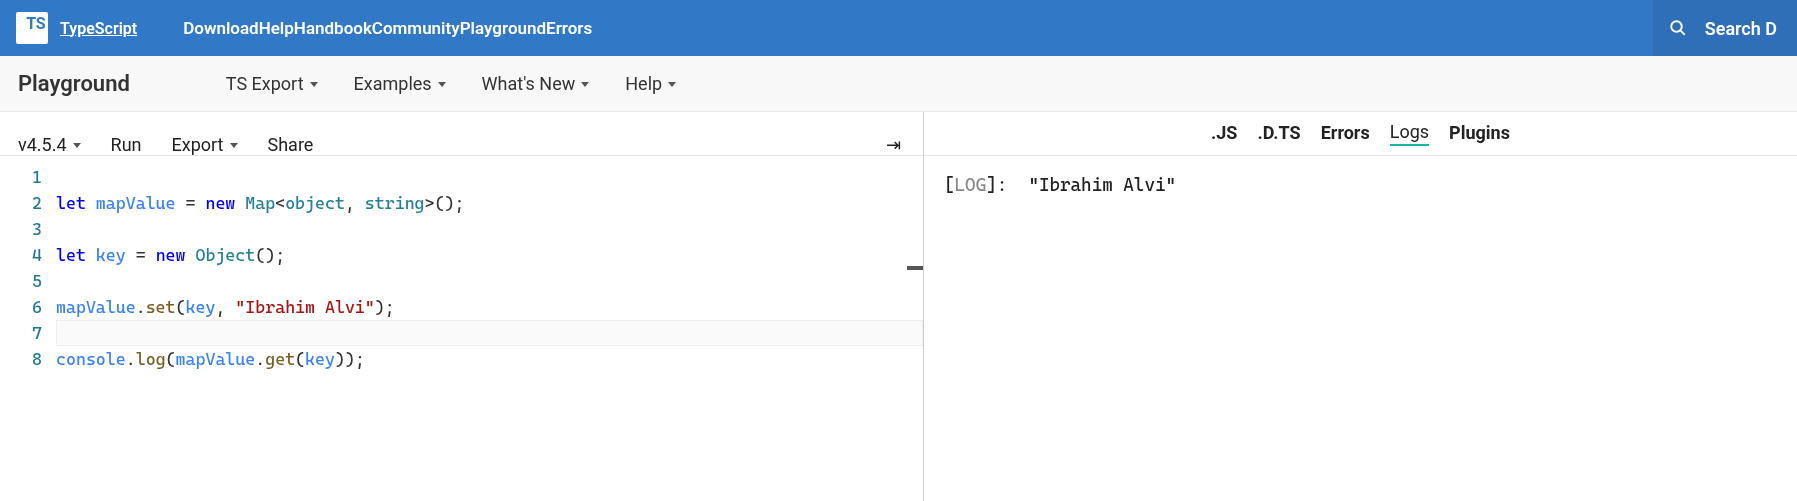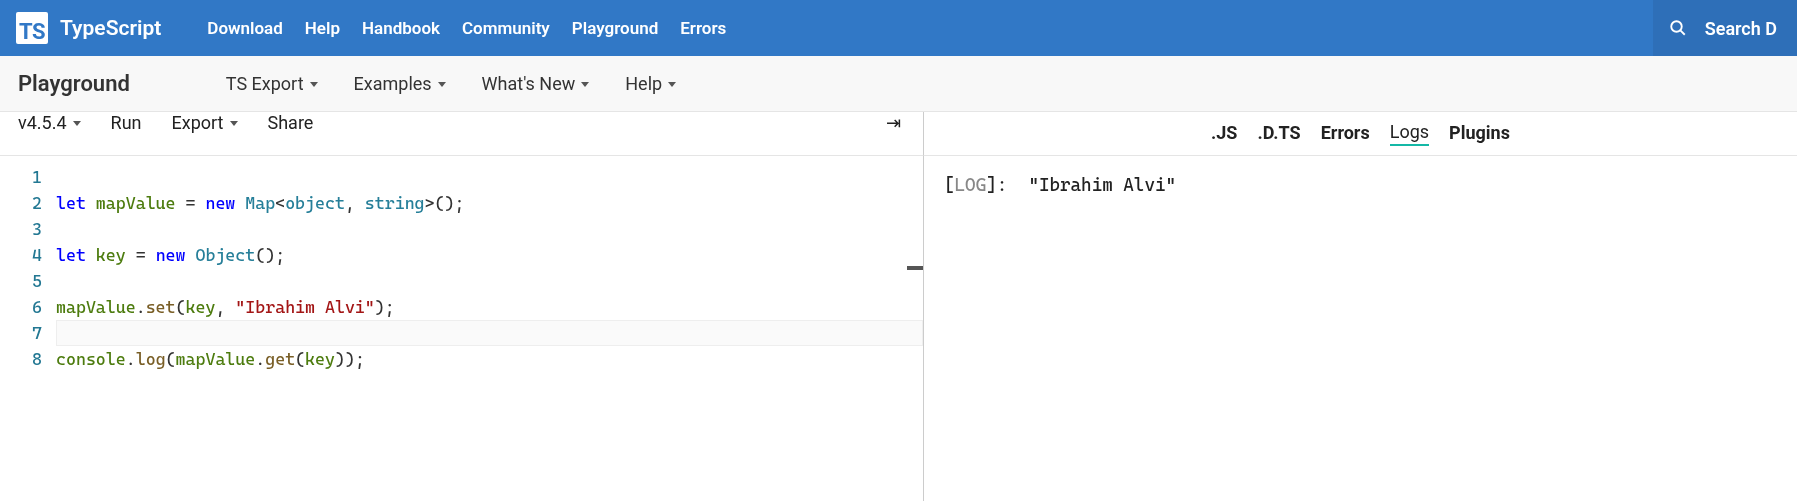--- a/index.html
+++ b/index.html
@@ -25,35 +25,35 @@
     align-items: center;
     gap: 12px;
     margin-right: 46px;
   }
   .logo-box {
     width: 32px;
     height: 32px;
     background: #fff;
     color: #3178c6;
     font-weight: 700;
-    font-size: 22px;
+    font-size: 16px;
     display: flex;
     align-items: flex-end;
     justify-content: flex-end;
-    padding: 0 3px 0 0;
+    padding: 0 3px 11px 0;
     border-radius: 2px;
     letter-spacing: -0.5px;
   }
   .logo-text {
     font-weight: 600;
-    font-size: 21px;
+    font-size: 16px;
+    text-decoration: underline;
   }
   .nav-links {
     display: flex;
-    gap: 22px;
     font-size: 17px;
     font-weight: 600;
     flex: 1;
   }
   .nav-links span { cursor: pointer; }
   .search-area {
     background: #2e6fb8;
     height: 100%;
     display: flex;
     align-items: center;
@@ -88,21 +88,21 @@
   }
 
   
   .toolrow {
     display:flex;
     align-items:stretch;
   }
   .left-tools {
     flex: 0 0 924px;
     display:flex;
-    align-items:flex-start;
+    align-items:flex-end;
     height:44px;
     padding: 0 18px;
     gap: 30px;
     font-size: 18px;
     color:#222;
     border-bottom:1px solid #e5e5e5;
     border-right:1px solid #ccc;
     position:relative;
   }
   .left-tools .spacer { flex:1; }
@@ -146,21 +146,21 @@
     user-select:none;
   }
   .gutter div { height:26px; }
   .code {
     padding-top:8px;
     white-space:pre;
     color:#333;
   }
   .code .line { height:26px; }
   .kw  { color:#0000ff; }
-  .vr  { color:#4d7c0f; }
+  .vr  { color:#3b82f6; }
   .tp  { color:#267f99; }
   .mt  { color:#795e26; }
   .st  { color:#a31515; }
   .pn  { color:#333; }
 
   .current-line {
     position:absolute;
     left:56px;
     right:0;
     height:26px;

